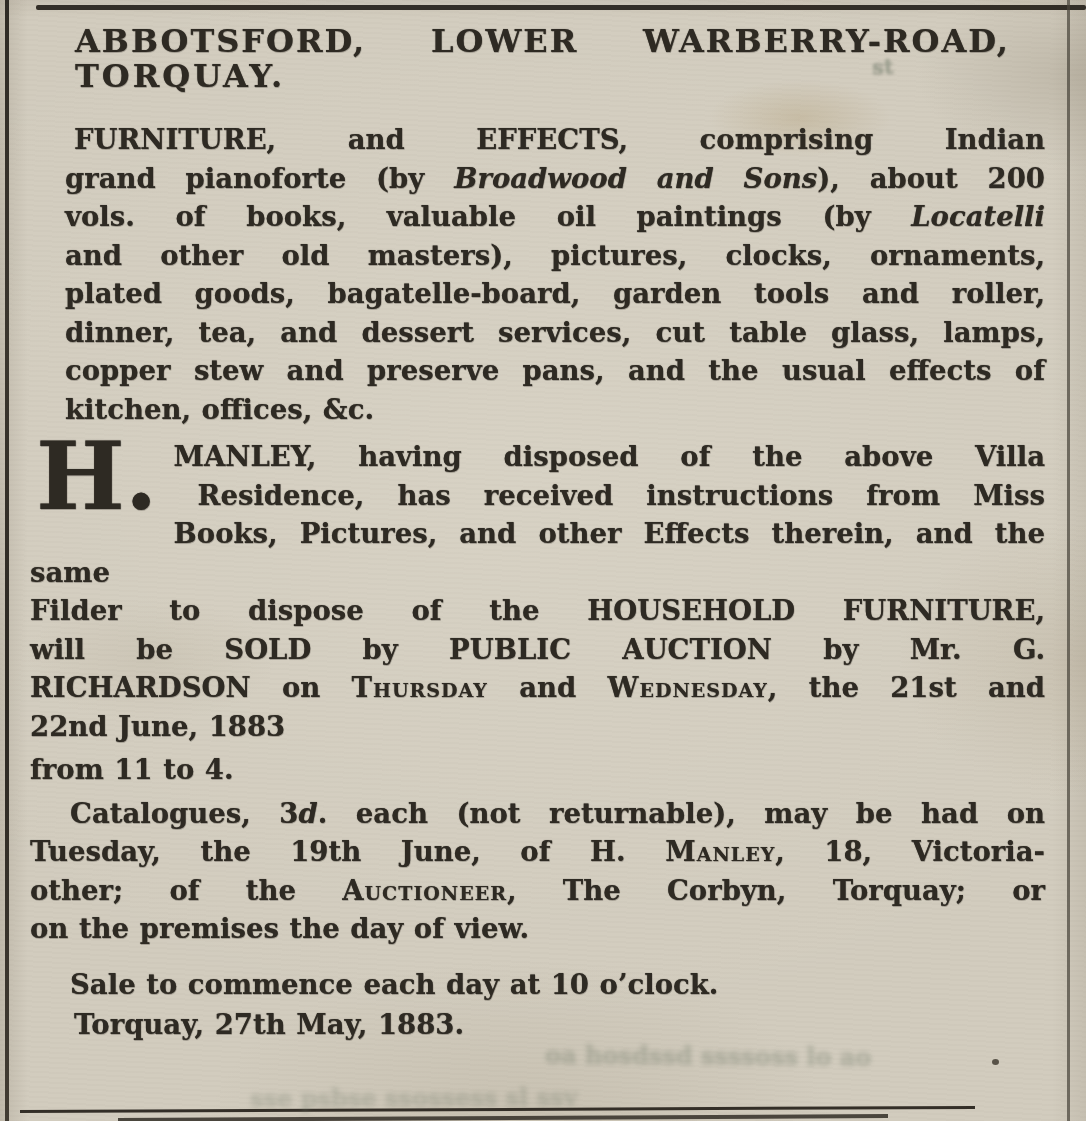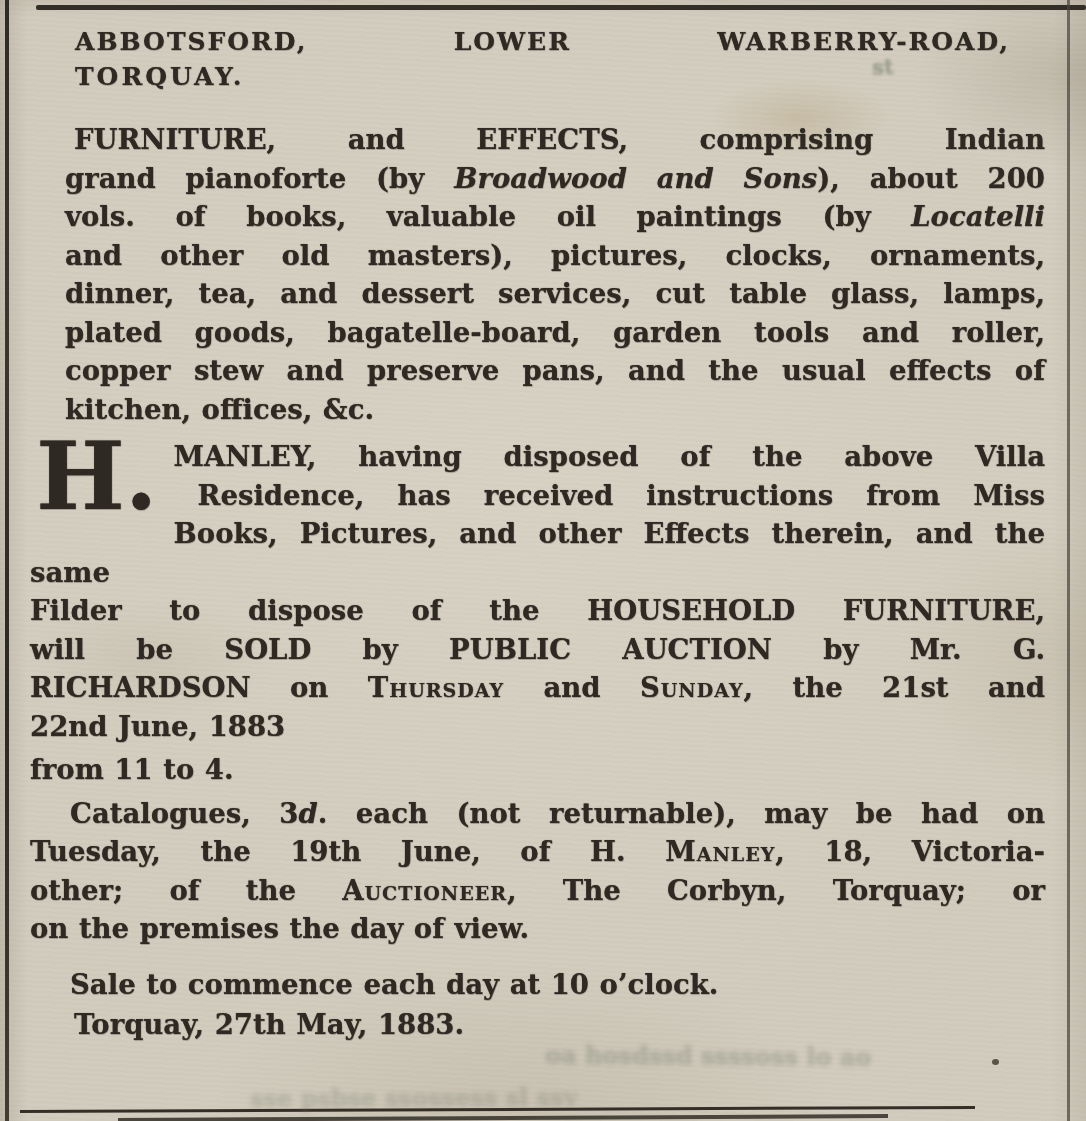--- a/index.html
+++ b/index.html
@@ -34,21 +34,21 @@
   .rule-bottom-b{left:118px;top:1116px;width:770px;height:4px;opacity:.85;transform:rotate(-.3deg);}
   
   .bleed{position:absolute;color:#75816f;filter:blur(2.5px);font-weight:700;pointer-events:none;}
   .bleed-top{left:872px;top:54px;font-size:21px;filter:blur(1.6px);opacity:.55;transform:rotate(-2deg);}
   .bleed-b1{left:545px;top:1042px;width:520px;font-size:24px;opacity:.38;transform:rotate(.4deg);}
   .bleed-b2{left:250px;top:1082px;width:770px;font-size:24px;opacity:.30;transform:rotate(-.3deg);}
   .ink-dot{position:absolute;left:992px;top:1059px;width:7px;height:6px;border-radius:50%;
     background:#3a342b;opacity:.8;}
   
   .content{position:absolute;left:30px;top:24px;width:1015px;}
-  .masthead{margin:0;font-size:25px;line-height:35px;padding:0 35px 0 45px;font-weight:700;}
+  .masthead{margin:0;font-size:32px;line-height:35px;padding:0 35px 0 45px;font-weight:700;}
   .masthead .t1{display:block;text-align:justify;text-align-last:justify;letter-spacing:2px;}
   .masthead .t2{display:block;letter-spacing:3px;}
   .para{font-size:27.5px;line-height:38.5px;word-spacing:1px;}
   .para .line{text-align:justify;text-align-last:justify;}
   .para .line.nojust{text-align-last:left;}
   .it{font-style:italic;}
   .sc{font-variant:small-caps;letter-spacing:1px;}
   .dropcap{float:left;font-size:94px;line-height:74px;margin:2px 16px 2px 6px;}
   .p1{margin-top:26px;}
   .p2{margin-top:9px;}
@@ -77,33 +77,33 @@
     <h1 class="masthead">
       <span class="t1">ABBOTSFORD, LOWER WARBERRY-ROAD,</span>
       <span class="t2">TORQUAY.</span>
     </h1>
     <div id="article">
         <div class="para p1">
           <div class="line" style="text-indent: 44px;"><span>FURNITURE, and EFFECTS, comprising Indian</span></div>
           <div class="line" style="text-indent: 35px;"><span>grand pianoforte (by </span><span class="it">Broadwood and Sons</span><span>), about 200</span></div>
           <div class="line" style="text-indent: 35px;"><span>vols. of books, valuable oil paintings (by </span><span class="it">Locatelli</span></div>
           <div class="line" style="text-indent: 35px;"><span>and other old masters), pictures, clocks, ornaments,</span></div>
+          <div class="line" style="text-indent: 35px;"><span>plated goods, bagatelle-board, garden tools and roller,</span></div>
           <div class="line" style="text-indent: 35px;"><span>dinner, tea, and dessert services, cut table glass, lamps,</span></div>
-          <div class="line" style="text-indent: 35px;"><span>plated goods, bagatelle-board, garden tools and roller,</span></div>
           <div class="line" style="text-indent: 35px;"><span>copper stew and preserve pans, and the usual effects of</span></div>
           <div class="line nojust" style="text-indent: 35px;"><span>kitchen, offices, &amp;c.</span></div>
         </div>
         <div class="para p2">
           <span class="dropcap">H.</span>
           <div class="line"><span>MANLEY, having disposed of the above Villa</span></div>
           <div class="line" style="text-indent: 24px;"><span>Residence, has received instructions from Miss</span></div>
           <div class="line"><span>Books, Pictures, and other Effects therein, and the same</span></div>
           <div class="line"><span>Filder to dispose of the HOUSEHOLD FURNITURE,</span></div>
           <div class="line"><span>will be SOLD by PUBLIC AUCTION by Mr. G.</span></div>
-          <div class="line"><span>RICHARDSON on </span><span class="sc">Thursday</span><span> and </span><span class="sc">Sunday</span><span>, the 21st and</span></div>
+          <div class="line"><span>RICHARDSON on </span><span class="sc">Thursday</span><span> and </span><span class="sc">Wednesday</span><span>, the 21st and</span></div>
           <div class="line nojust"><span>22nd June, 1883</span></div>
         </div>
         <div class="para p3">
           <div class="line nojust"><span>from 11 to 4.</span></div>
         </div>
         <div class="para p4">
           <div class="line" style="text-indent: 40px;"><span>Catalogues, 3</span><span class="it">d</span><span>. each (not returnable), may be had on</span></div>
           <div class="line"><span>Tuesday, the 19th June, of H. </span><span class="sc">Manley</span><span>, 18, Victoria-</span></div>
           <div class="line"><span>other; of the </span><span class="sc">Auctioneer</span><span>, The Corbyn, Torquay; or</span></div>
           <div class="line nojust"><span>on the premises the day of view.</span></div>

